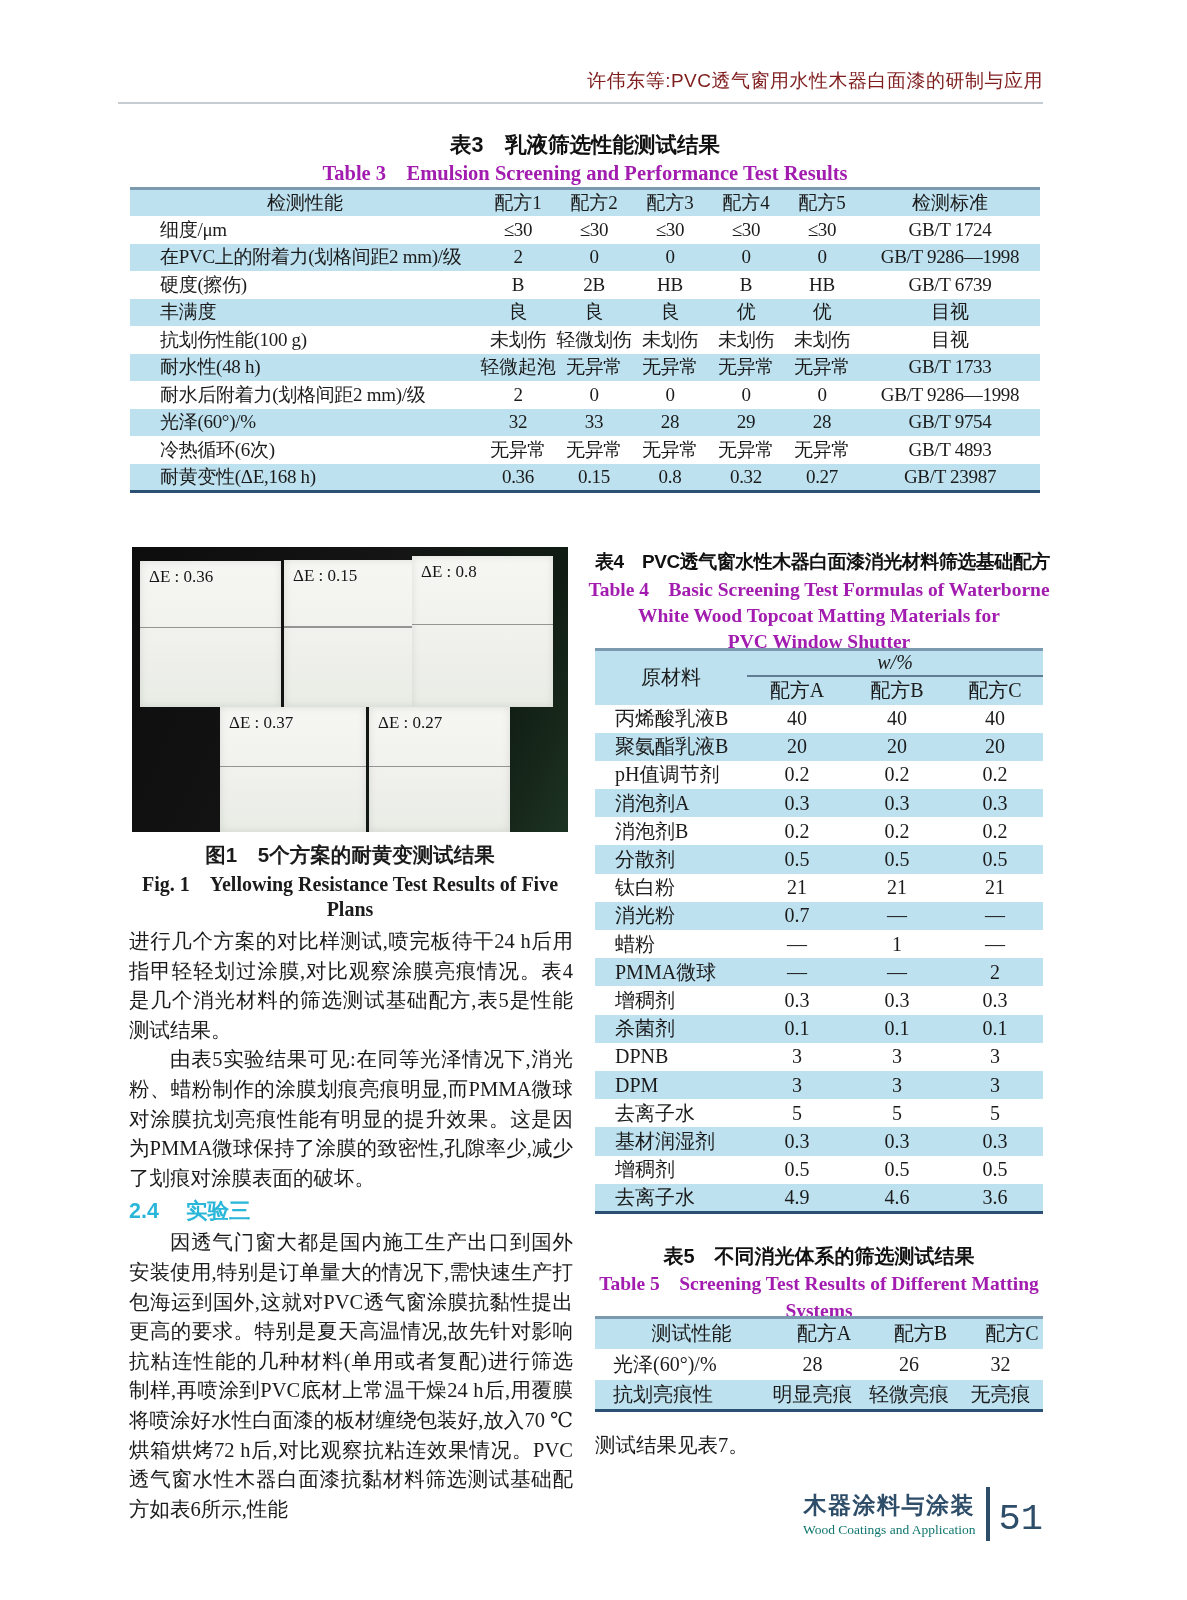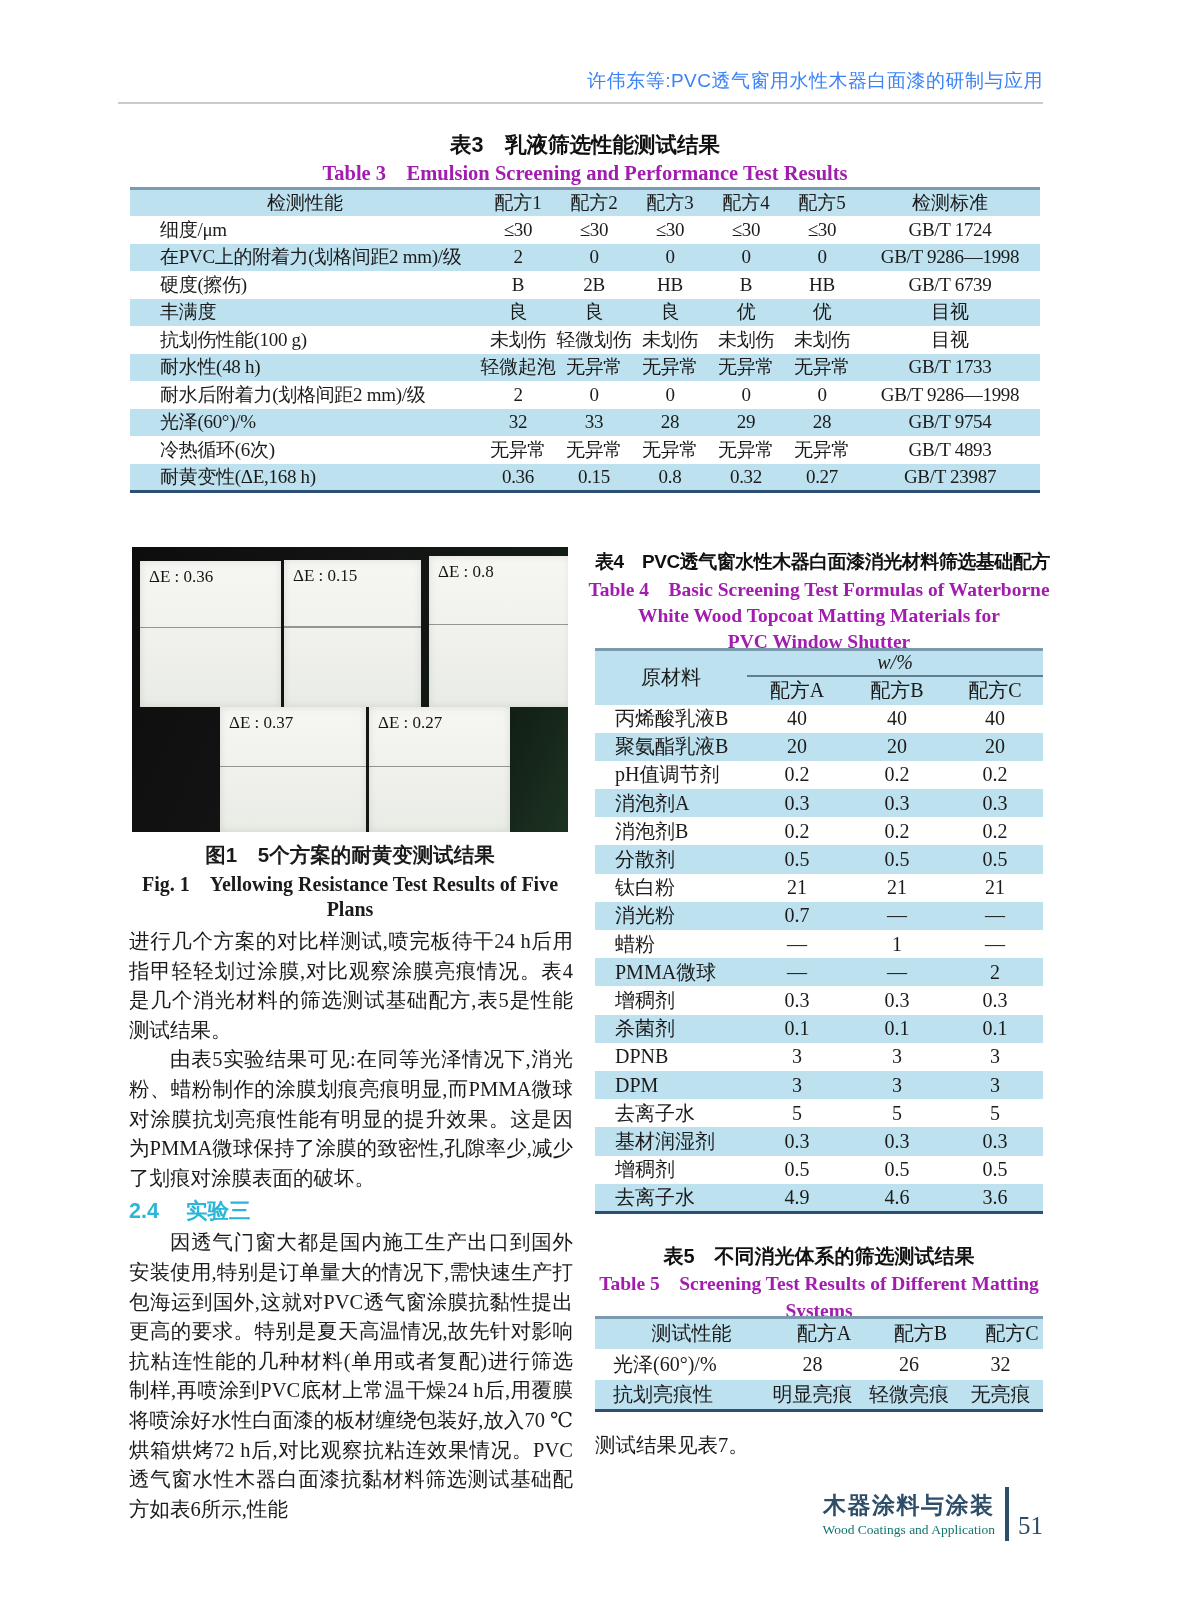--- a/index.html
+++ b/index.html
@@ -13,21 +13,21 @@
   html,body{background:#e8e8e8;}
   .page{
     position:relative;width:1187px;height:1600px;background:#ffffff;
     margin:0 auto;overflow:hidden;
     font-family:"Liberation Serif","DejaVu Serif",serif;color:#1b1b1b;
   }
   
   .running-head{
     position:absolute;top:68px;right:144px;
     font-family:"Liberation Sans","DejaVu Sans",sans-serif;
-    font-size:19px;color:#3b82f6;letter-spacing:.5px;
+    font-size:19px;color:#7f1d1d;letter-spacing:.5px;
   }
   .head-rule{position:absolute;left:118px;top:102px;width:925px;height:2px;background:#c6cdd2;}
 
   
   .tbl-title-zh{
     position:absolute;text-align:center;
     font-family:"Liberation Sans","DejaVu Sans",sans-serif;
     font-weight:bold;color:#111;white-space:nowrap;
   }
   .tbl-title-en{
@@ -61,21 +61,21 @@
     background:linear-gradient(115deg,#0d0d0d 0%,#141414 45%,#101c13 78%,#1d3322 100%);
     overflow:hidden;
   }
   .panel{
     position:absolute;
     background:linear-gradient(180deg,#f6f6f3 0%,#f0f0ed 55%,#e9ece5 100%);
     box-shadow:inset 0 0 8px rgba(0,0,0,.10);
   }
   .p1{left:8px;top:14px;width:141px;height:146px;}
   .p2{left:152px;top:13px;width:137px;height:147px;}
-  .p3{left:297px;top:9px;width:141px;height:151px;}
+  .p3{left:280px;top:9px;width:141px;height:151px;}
   .p4{left:88px;top:160px;width:146px;height:125px;}
   .p5{left:237px;top:160px;width:141px;height:125px;}
   .de-label{
     position:absolute;top:6px;left:9px;
     font-family:"Liberation Serif","DejaVu Serif",serif;
     font-size:17px;color:#151515;
   }
   .scratch{position:absolute;left:0;right:0;height:1.5px;background:rgba(55,55,55,.5);}
   .p1 .scratch,.p2 .scratch,.p3 .scratch{top:45%;}
   .p4 .scratch,.p5 .scratch{top:47%;}
@@ -127,22 +127,22 @@
   
   .footer{position:absolute;top:1487px;right:144px;display:flex;align-items:center;}
   .footer-journal{text-align:center;margin-right:10px;}
   .fj-zh{
     font-family:"Liberation Sans","DejaVu Sans",sans-serif;
     font-weight:bold;font-size:23px;color:var(--footer-blue);letter-spacing:1.5px;
   }
   .fj-en{font-family:"Liberation Serif","DejaVu Serif",serif;font-size:13.5px;color:#0f766e;margin-top:1px;}
   .footer-bar{width:4px;height:54px;background:var(--footer-blue);margin-right:9px;}
   .footer-page{
-    font-family:Liberation Serif, serif;
-    font-size:25px;color:var(--footer-blue);align-self:flex-end;padding-bottom:1px;
+    font-family:Liberation Mono, monospace;
+    font-size:37px;color:var(--footer-blue);align-self:flex-end;padding-bottom:1px;
   }
 </style>
 </head>
 <body>
 
 <div class="page">
 
   <div class="running-head">许伟东等:PVC透气窗用水性木器白面漆的研制与应用</div>
   <div class="head-rule"></div>
 

